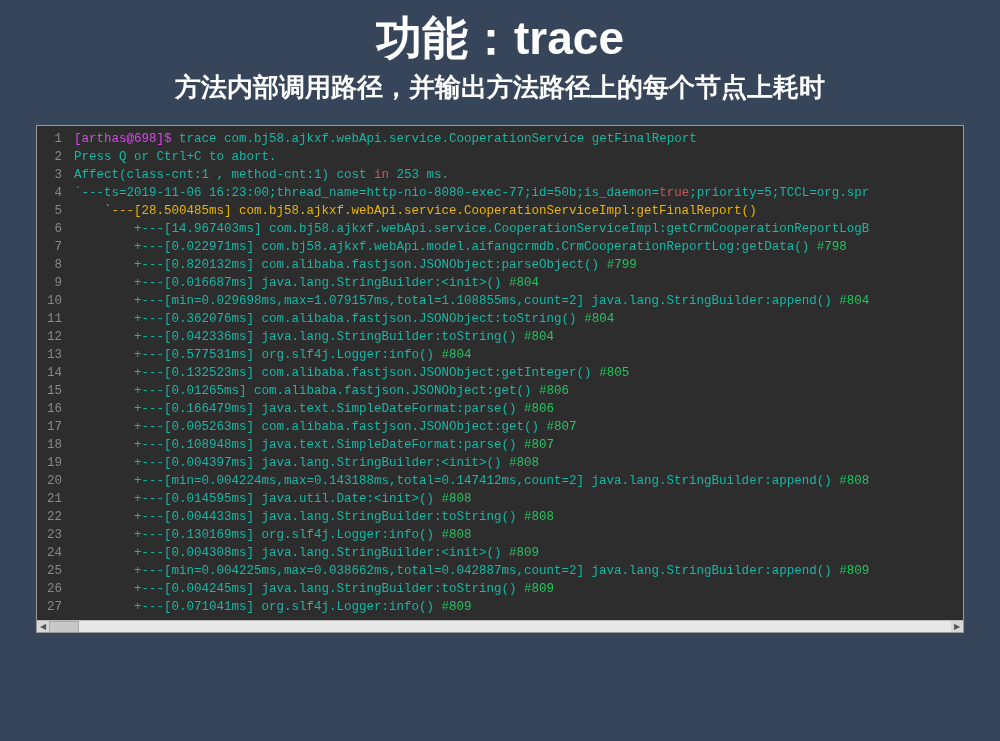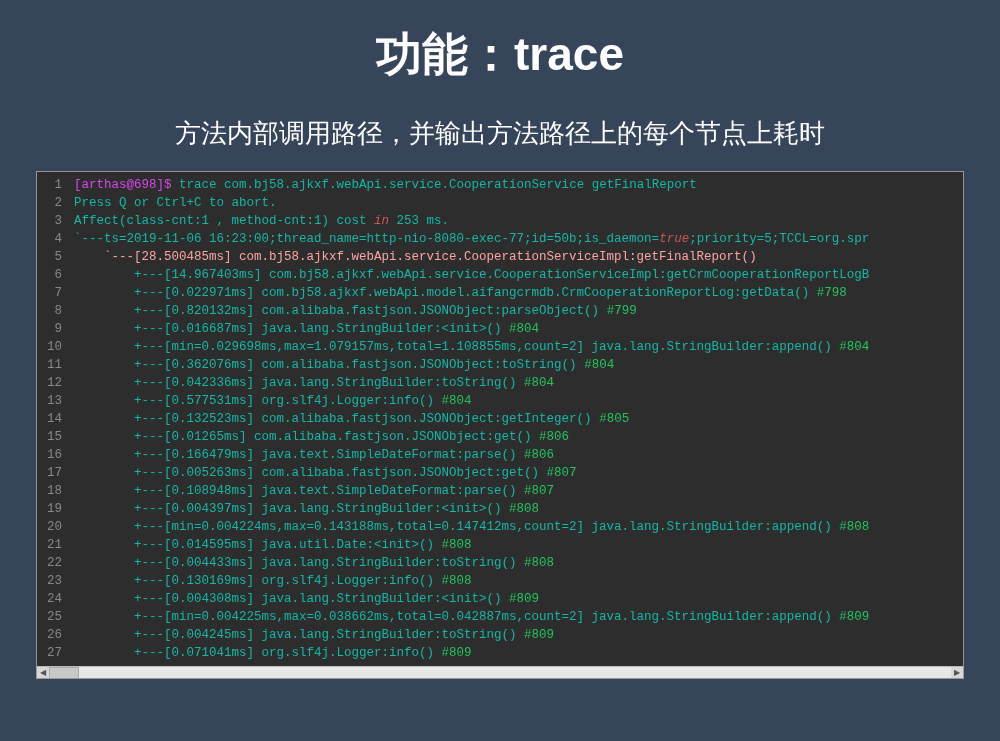--- a/index.html
+++ b/index.html
@@ -8,28 +8,27 @@
       height: 741px;
       background: #364559;
       font-family: "Microsoft YaHei", Arial, sans-serif;
       overflow: hidden;
     }
     .slide-title {
       color: #fff;
       font-size: 46px;
       font-weight: bold;
       text-align: center;
-      padding-top: 24px;
+      padding-top: 8px;
     }
     .slide-subtitle {
       color: #fff;
       font-size: 26px;
-      font-weight: normal;
+      font-weight: bold;
       text-align: center;
-      margin-top: 30px;
       margin-bottom: 20px;
     }
     .terminal-wrap {
       margin: 0 36px;
       border: 1px solid #999;
       background: #2d2d2d;
       overflow: hidden;
     }
     .terminal-inner {
       width: 100%;
@@ -53,22 +52,22 @@
     .code {
       font-family: "Consolas", "Courier New", monospace;
       font-size: 12.5px;
       line-height: 18px;
       white-space: pre;
       color: #bbb;
       padding: 4px 8px 4px 4px;
       flex: 1;
     }
     .c-prompt { color: #d946ef; }
-    .c-green { color: #fca5a5; font-family: Liberation Mono, monospace; }
-    .c-red { color: #cc5555; font-style: italic; }
+    .c-green { color: #eab308; font-family: Liberation Mono, monospace; }
+    .c-red { color: #cc5555; }
     .c-gray { color: #22c55e; }
     .c-white { color: #14b8a6; }
     .hscroll {
       height: 12px;
       background: #e8e8e8;
       border-top: 1px solid #bbb;
       position: relative;
     }
     .hscroll-thumb {
       position: absolute;

